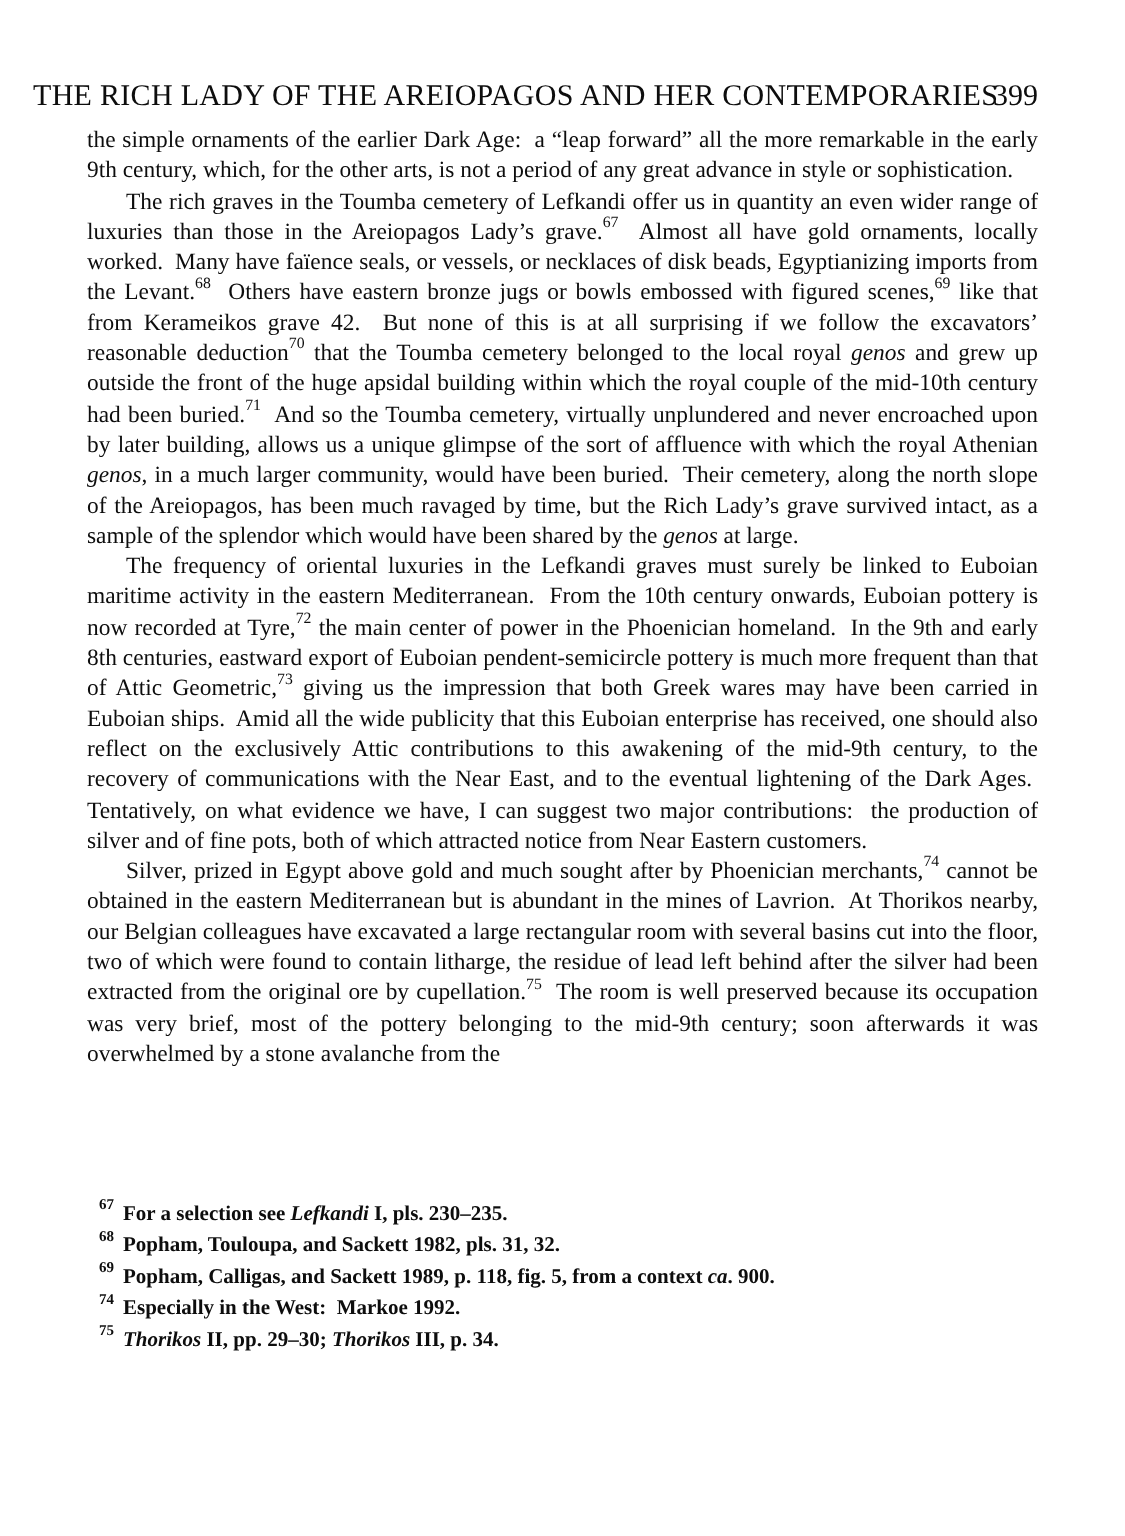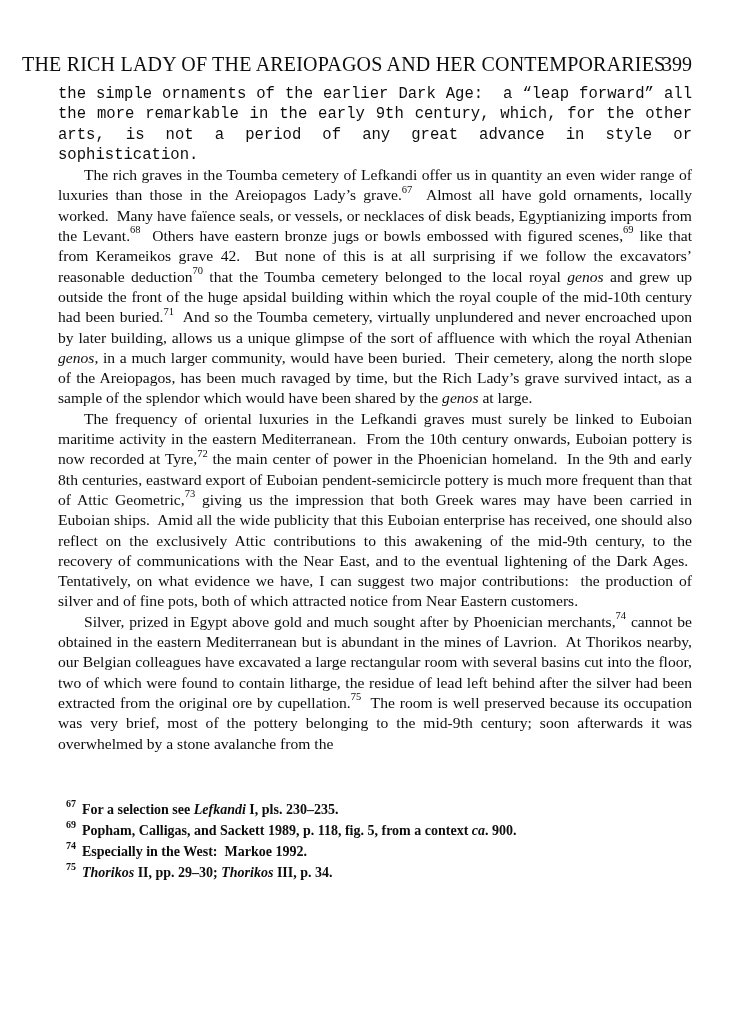--- a/index.html
+++ b/index.html
@@ -47,21 +47,20 @@
     font-size: 15.6px;
     line-height: 20.3px;
     text-align: justify;
   }
   .body-text p {
     margin: 0;
     text-indent: 26px;
   }
   .body-text p.no-indent {
     text-indent: 0;
-    font-family: Liberation Mono, monospace;
   }
   sup.fnref {
     font-size: 10.5px;
     line-height: 0;
     position: relative;
     top: -1.5px;
     vertical-align: super;
   }
   .footnotes {
     position: absolute;
@@ -99,18 +98,19 @@
 
   <div class="body-text">
       <p class="no-indent"><span>the simple ornaments of the earlier Dark Age:&nbsp; a “leap forward” all the more remarkable in the early 9th century, which, for the other arts, is not a period of any great advance in style or sophistication.</span></p>
       <p><span>The rich graves in the Toumba cemetery of Lefkandi offer us in quantity an even wider range of luxuries than those in the Areiopagos Lady’s grave.</span><sup class="fnref">67</sup><span>&nbsp; Almost all have gold ornaments, locally worked.&nbsp; Many have faïence seals, or vessels, or necklaces of disk beads, Egyptianizing imports from the Levant.</span><sup class="fnref">68</sup><span>&nbsp; Others have eastern bronze jugs or bowls embossed with figured scenes,</span><sup class="fnref">69</sup><span> like that from Kerameikos grave 42.&nbsp; But none of this is at all surprising if we follow the excavators’ reasonable deduction</span><sup class="fnref">70</sup><span> that the Toumba cemetery belonged to the local royal </span><i>genos</i><span> and grew up outside the front of the huge apsidal building within which the royal couple of the mid-10th century had been buried.</span><sup class="fnref">71</sup><span>&nbsp; And so the Toumba cemetery, virtually unplundered and never encroached upon by later building, allows us a unique glimpse of the sort of affluence with which the royal Athenian </span><i>genos</i><span>, in a much larger community, would have been buried.&nbsp; Their cemetery, along the north slope of the Areiopagos, has been much ravaged by time, but the Rich Lady’s grave survived intact, as a sample of the splendor which would have been shared by the </span><i>genos</i><span> at large.</span></p>
       <p><span>The frequency of oriental luxuries in the Lefkandi graves must surely be linked to Euboian maritime activity in the eastern Mediterranean.&nbsp; From the 10th century onwards, Euboian pottery is now recorded at Tyre,</span><sup class="fnref">72</sup><span> the main center of power in the Phoenician homeland.&nbsp; In the 9th and early 8th centuries, eastward export of Euboian pendent-semicircle pottery is much more frequent than that of Attic Geometric,</span><sup class="fnref">73</sup><span> giving us the impression that both Greek wares may have been carried in Euboian ships.&nbsp; Amid all the wide publicity that this Euboian enterprise has received, one should also reflect on the exclusively Attic contributions to this awakening of the mid-9th century, to the recovery of communications with the Near East, and to the eventual lightening of the Dark Ages.&nbsp; Tentatively, on what evidence we have, I can suggest two major contributions:&nbsp; the production of silver and of fine pots, both of which attracted notice from Near Eastern customers.</span></p>
       <p><span>Silver, prized in Egypt above gold and much sought after by Phoenician merchants,</span><sup class="fnref">74</sup><span> cannot be obtained in the eastern Mediterranean but is abundant in the mines of Lavrion.&nbsp; At Thorikos nearby, our Belgian colleagues have excavated a large rectangular room with several basins cut into the floor, two of which were found to contain litharge, the residue of lead left behind after the silver had been extracted from the original ore by cupellation.</span><sup class="fnref">75</sup><span>&nbsp; The room is well preserved because its occupation was very brief, most of the pottery belonging to the mid-9th century; soon afterwards it was overwhelmed by a stone avalanche from the</span></p>
     </div>
 
   <div class="footnotes">
       <div class="footnote"><sup class="fnnum">67</sup><span>For a selection see </span><i>Lefkandi</i><span> I, pls. 230–235.</span></div>
+      <div class="footnote"><sup class="fnnum">68</sup><span>Popham, Touloupa, and Sackett 1982, pls. 31, 32.</span></div>
       <div class="footnote"><sup class="fnnum">69</sup><span>Popham, Calligas, and Sackett 1989, p. 118, fig. 5, from a context </span><i>ca</i><span>. 900.</span></div>
       <div class="footnote"><sup class="fnnum">74</sup><span>Especially in the West:&nbsp; Markoe 1992.</span></div>
       <div class="footnote"><sup class="fnnum">75</sup><i>Thorikos</i><span> II, pp. 29–30; </span><i>Thorikos</i><span> III, p. 34.</span></div>
     </div>
 
 </div>
 
 </body></html>

